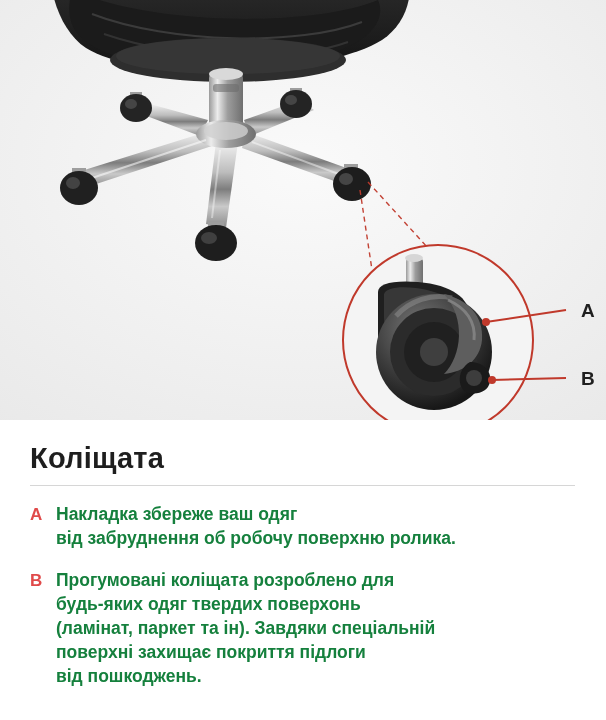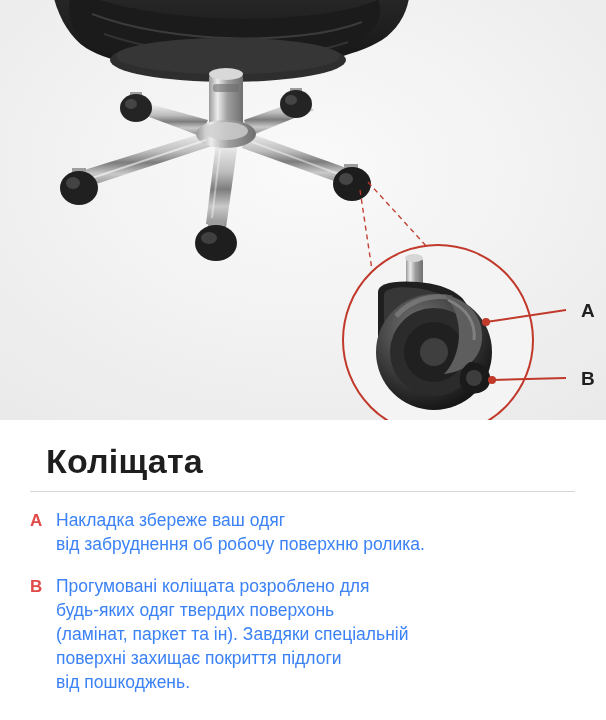--- a/index.html
+++ b/index.html
@@ -37,25 +37,25 @@
     left: 0;
     top: 420px;
     width: 606px;
     height: 300px;
     background: #ffffff;
     box-sizing: border-box;
     padding: 16px 28px 0 30px;
   }
 
   .section-title {
-    font-size: 34px;
+    font-size: 29px;
     font-weight: bold;
     color: #1e1e1e;
     letter-spacing: 0.2px;
-    margin: 6px 0 10px 16px;
+    margin: 6px 0 10px 0;
   }
 
   .divider {
     width: 545px;
     height: 1px;
     background: #d6d6d6;
     margin: 0 0 16px 0;
   }
 
   .item {
@@ -71,22 +71,23 @@
     font-weight: bold;
     color: #e04a4a;
     line-height: 24px;
     padding-top: 1px;
   }
 
   .item-text {
     flex: 1 1 auto;
     font-size: 17.5px;
     line-height: 24px;
-    color: #3b82f6;
+    color: #15803d;
     white-space: pre-line;
+    font-weight: bold;
   }
 
   
   .callout-letter {
     position: absolute;
     font-size: 19px;
     font-weight: bold;
     color: #1f1f1f;
   }
 </style>

